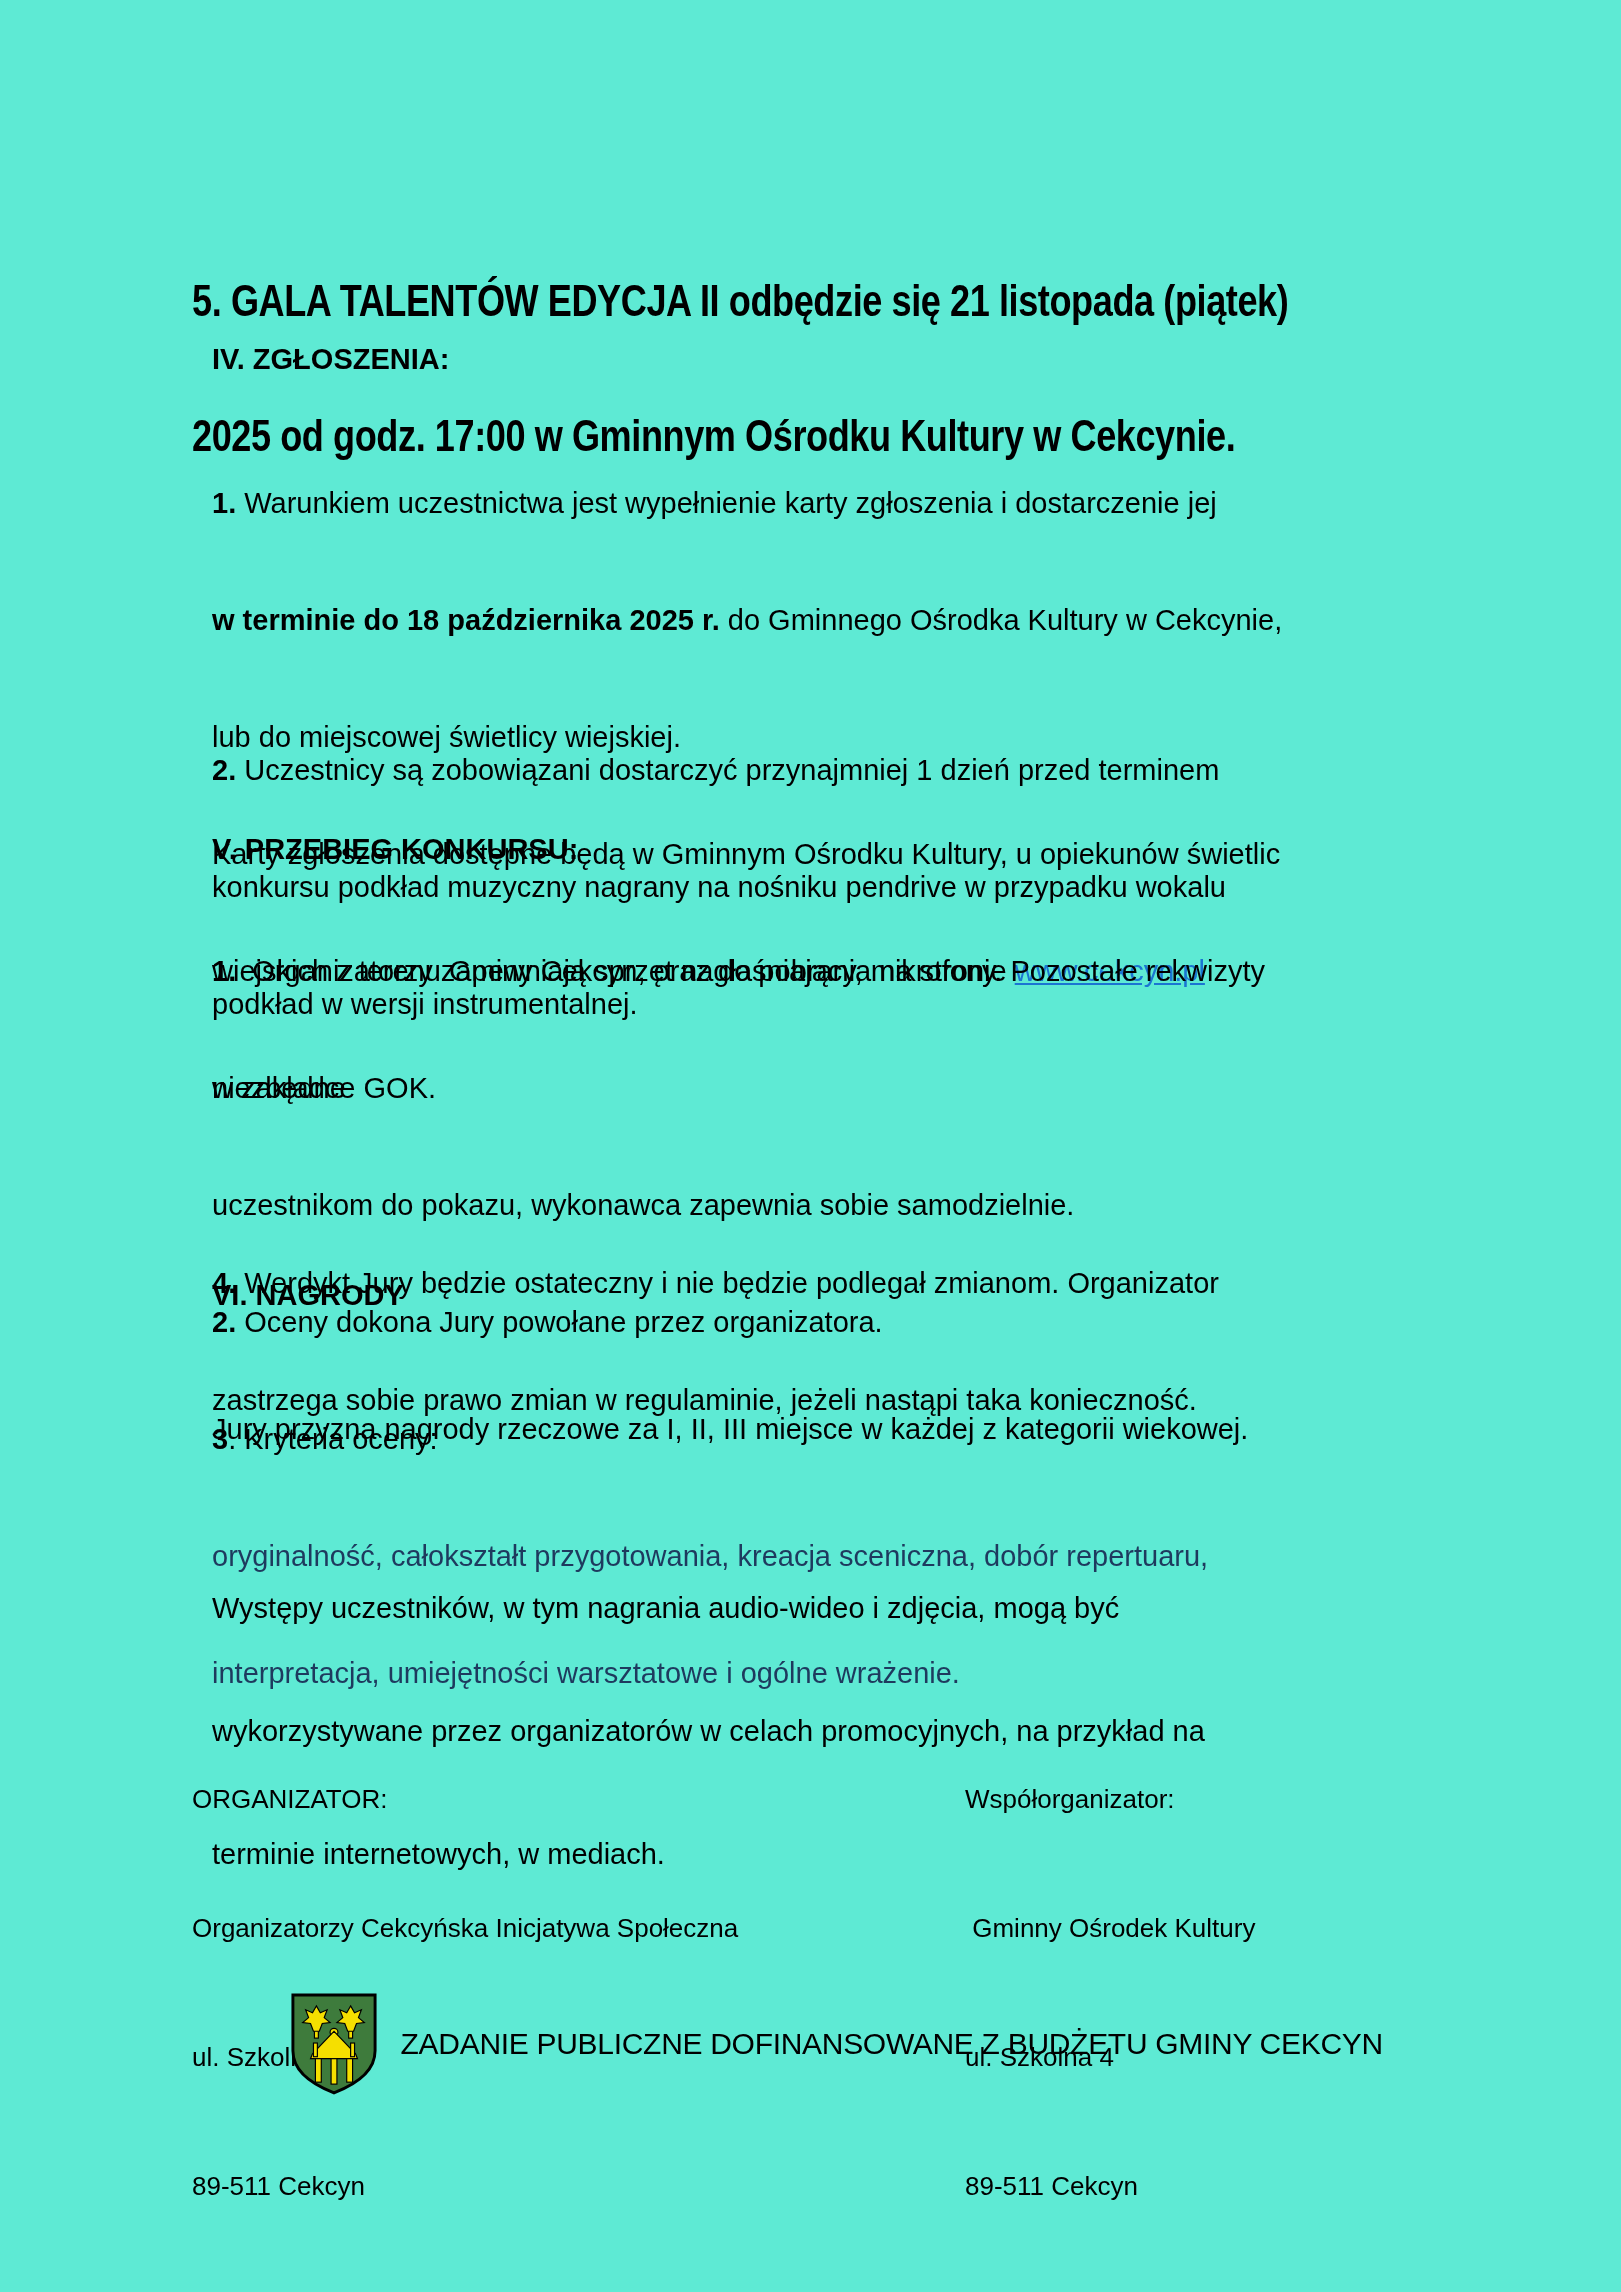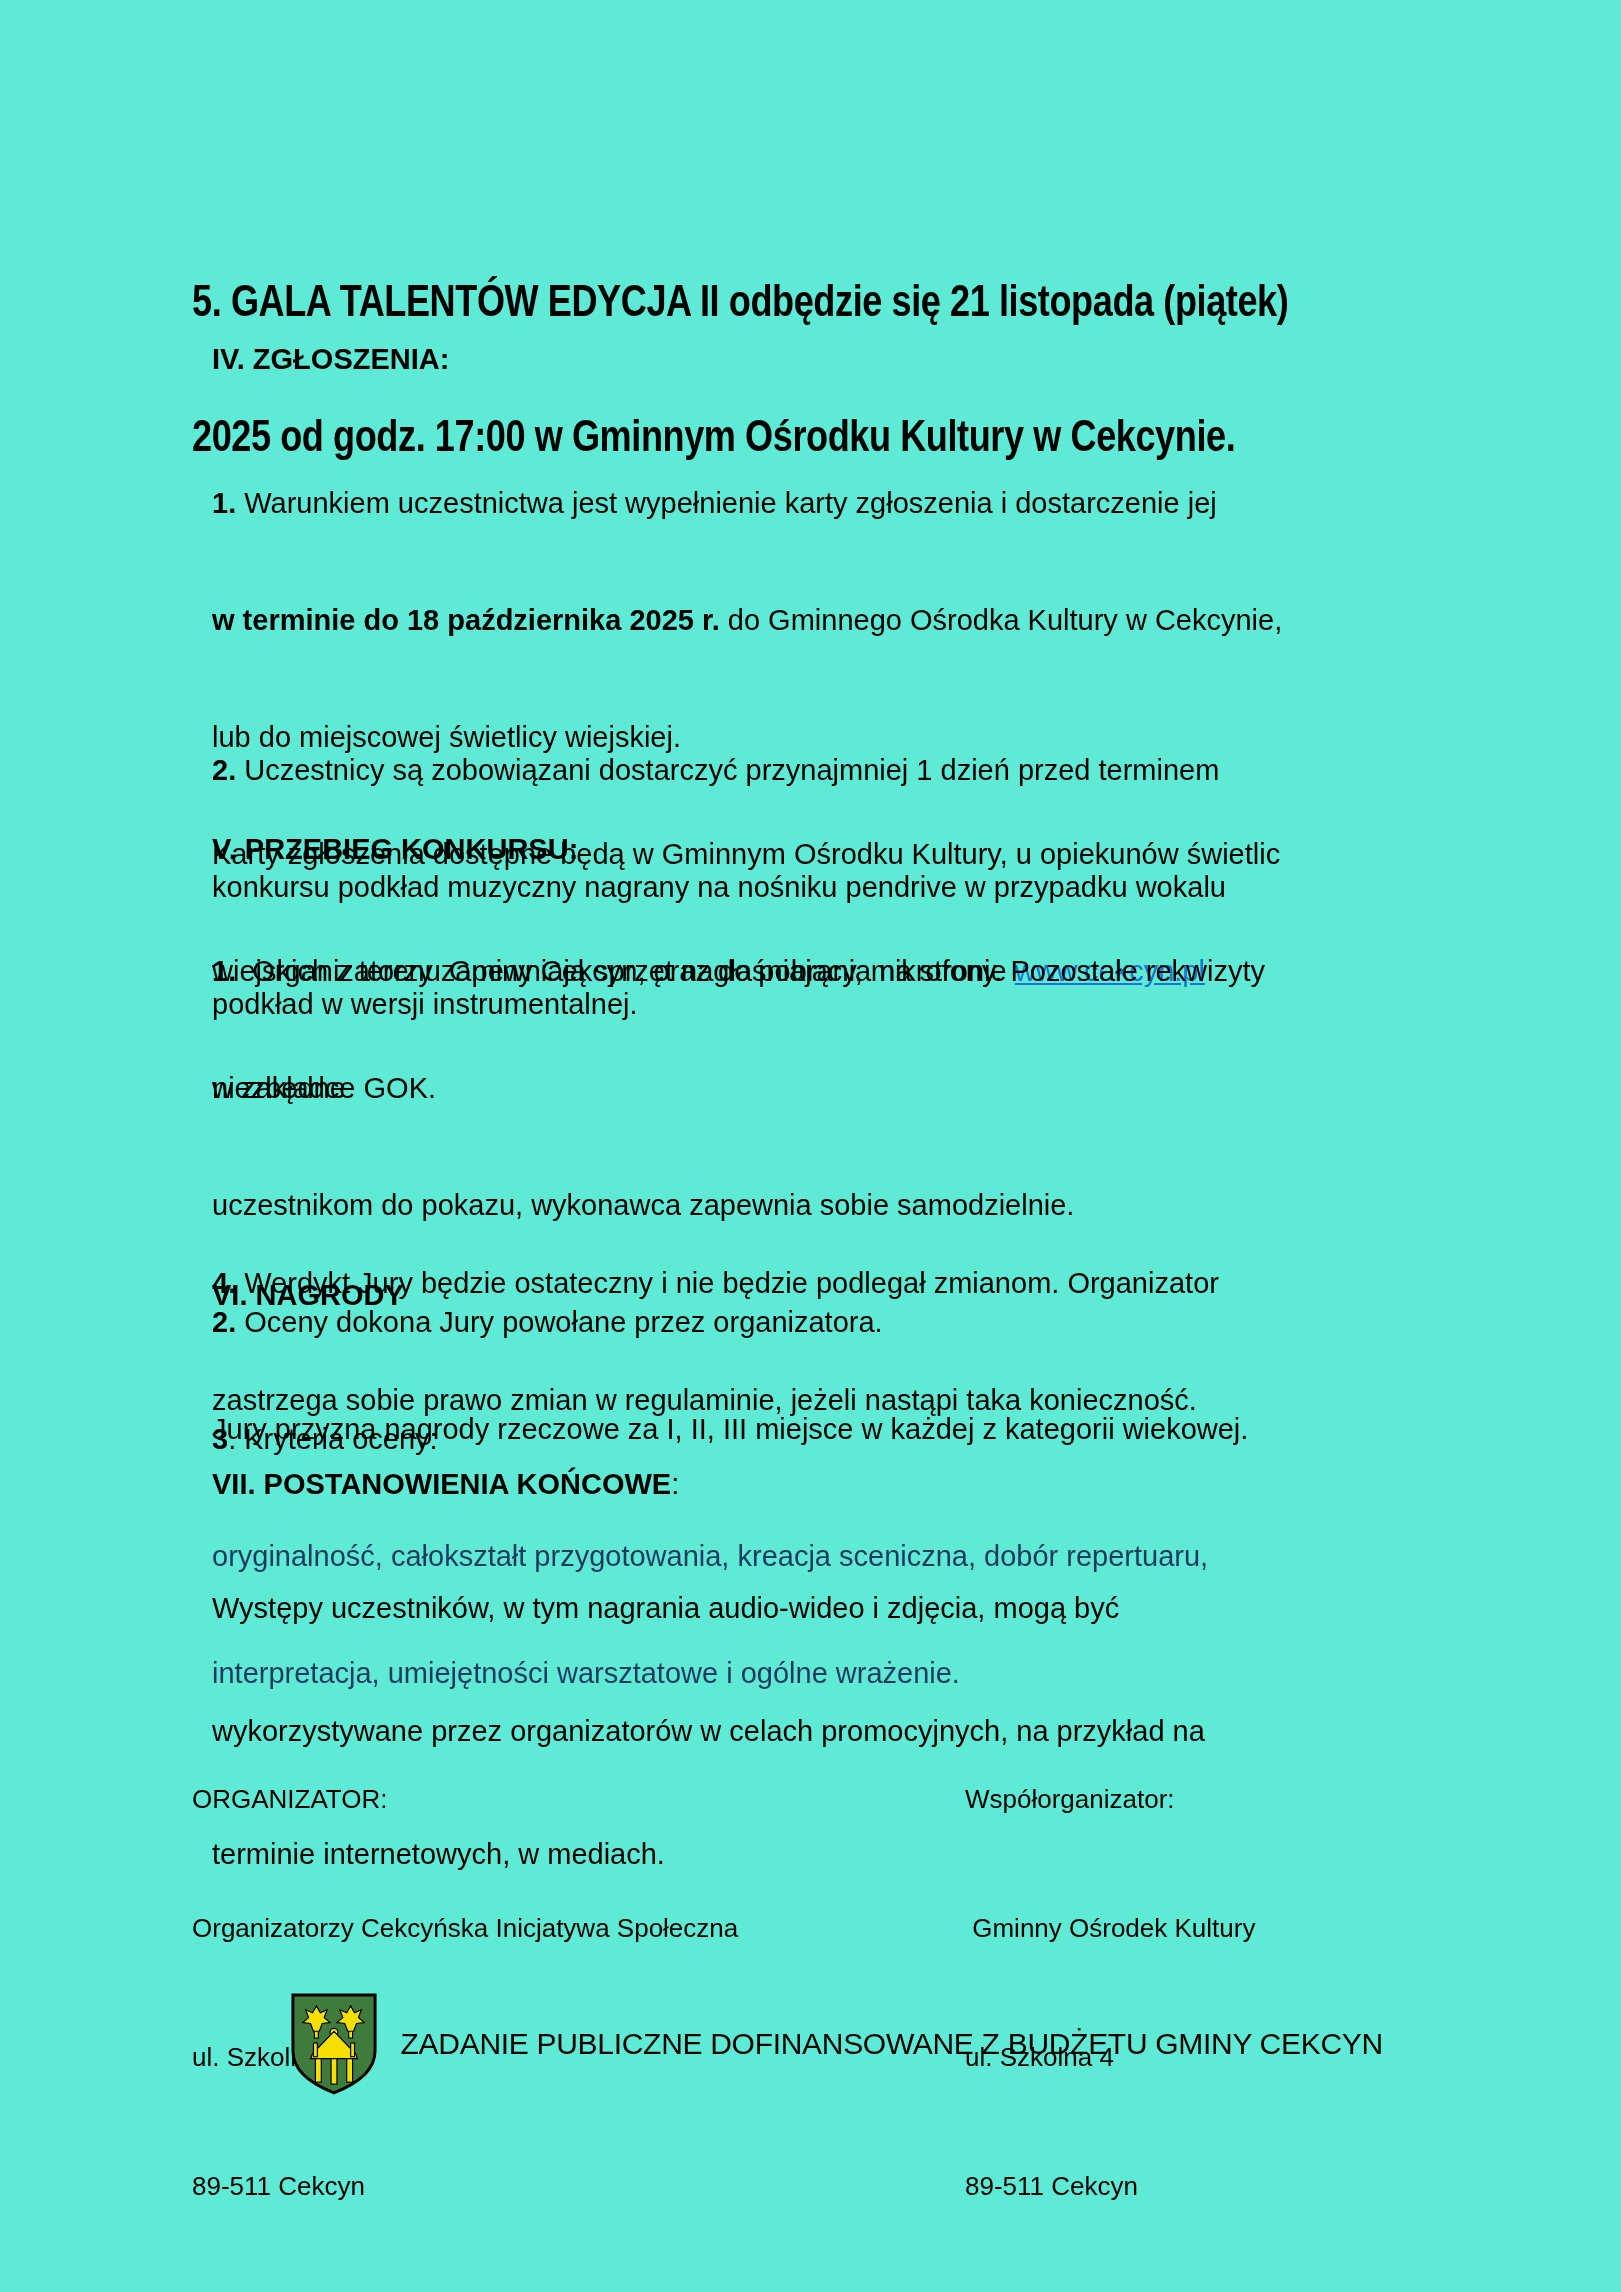--- a/index.html
+++ b/index.html
@@ -66,21 +66,20 @@
     <div class="ln"><span class="b">4.</span><span> Werdykt Jury będzie ostateczny i nie będzie podlegał zmianom. Organizator</span></div>
     <div class="ln"><span>zastrzega sobie prawo zmian w regulaminie, jeżeli nastąpi taka konieczność.</span></div>
   </div>
 
   <div class="abs h" style="top:1276px"><span class="b">VI. NAGRODY</span><span></span></div>
 
   <div class="abs para" style="top:1324px;line-height:42px">
     <div class="ln"><span>Jury przyzna nagrody rzeczowe za I, II, III miejsce w każdej z kategorii wiekowej.</span></div>
   </div>
 
-  <div class="abs h" style="top:1465px"><span class="b">VII. POSTANOWIENIA KOŃCOWE</span><span>:</span></div>
 
   <div class="abs para" style="top:1506px;line-height:41px">
     <div class="ln"><span>Występy uczestników, w tym nagrania audio-wideo i zdjęcia, mogą być</span></div>
     <div class="ln"><span>wykorzystywane przez organizatorów w celach promocyjnych, na przykład na</span></div>
     <div class="ln"><span>terminie internetowych, w mediach.</span></div>
   </div>
 
   <div class="abs org">
     <div class="col col-left">
       <div class="ln">ORGANIZATOR:</div>

